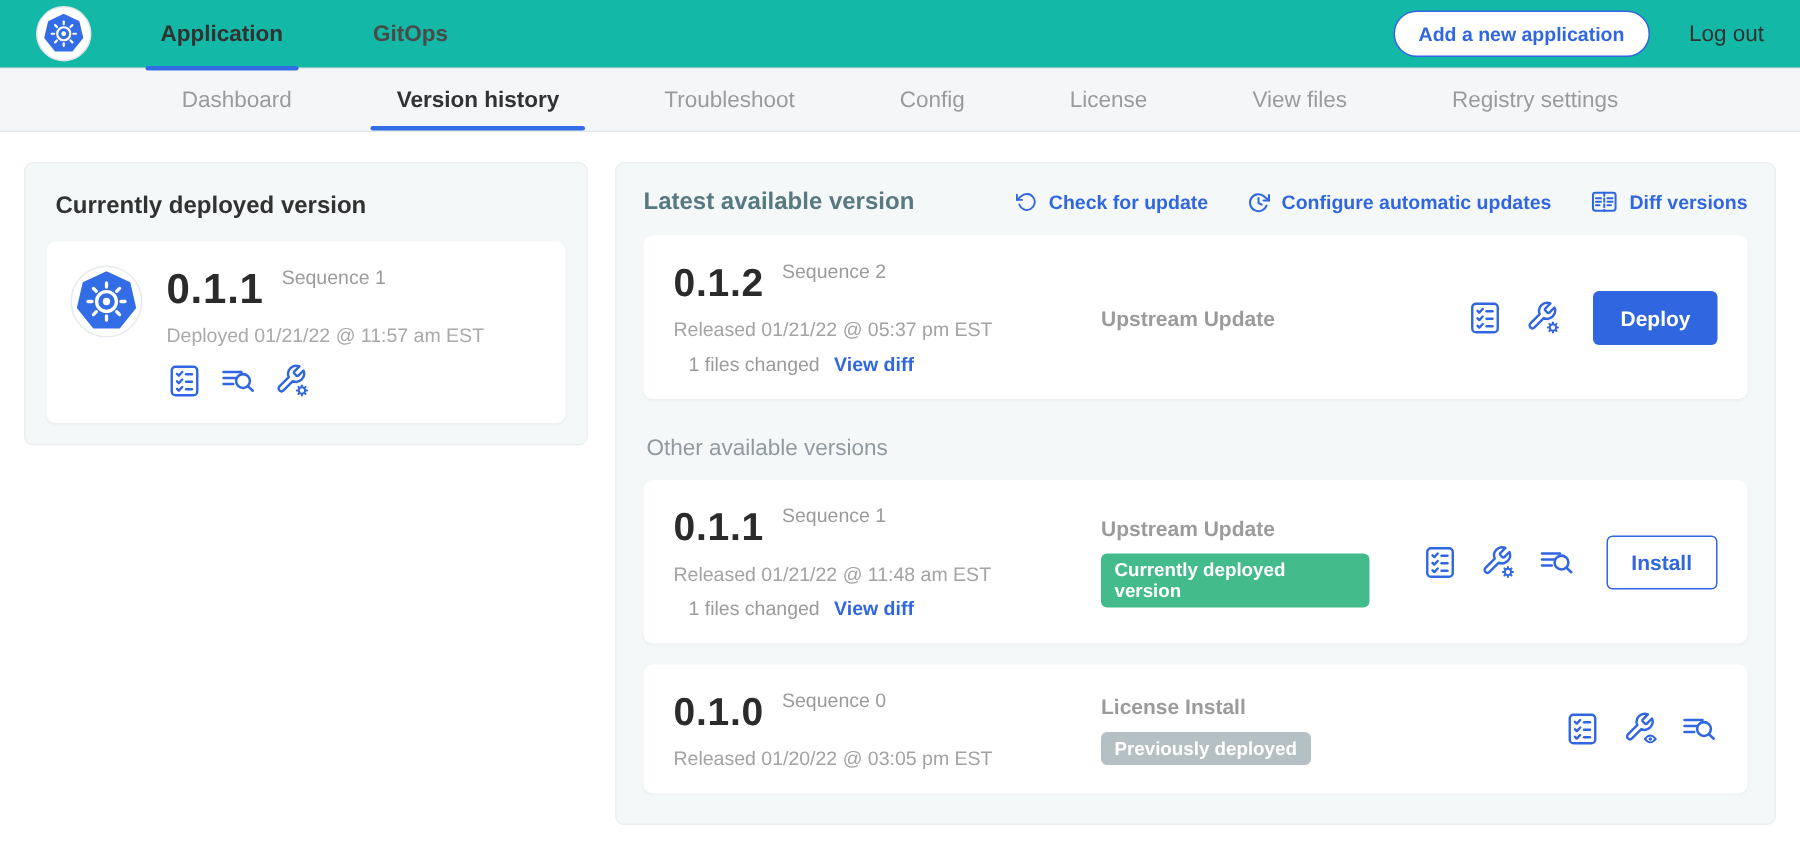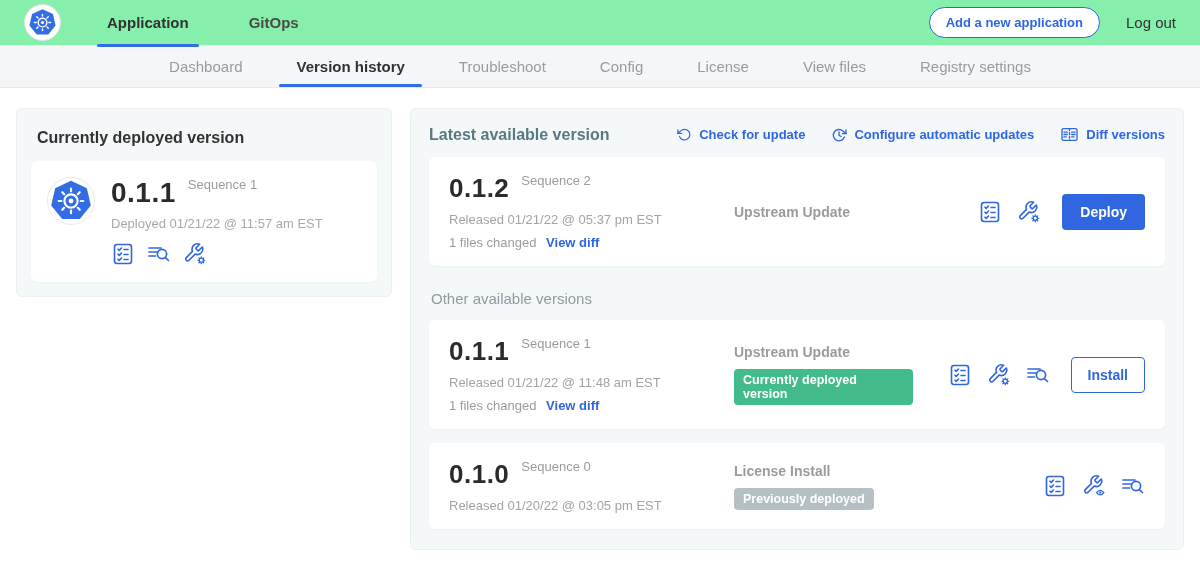--- a/index.html
+++ b/index.html
@@ -1,39 +1,39 @@
 <!DOCTYPE html>
 <html><head>
 <meta charset="utf-8">
 <style>
   * { margin:0; padding:0; box-sizing:border-box; }
   html,body { width:1200px; height:564px; background:#ffffff; overflow:hidden;
               font-family:"Liberation Sans", sans-serif; color:#323232; }
 
   
-  .topbar { display:flex; align-items:center; height:46px; padding:0 24px; background:#86efac;
+  .topbar { display:flex; align-items:center; height:46px; padding:0 24px; background:#14b8a6;
             border-bottom:1px solid #e8e8e8; }
   .logo-avatar { width:37px; height:37px; border-radius:50%; border:1px solid #dfe4e8;
                  display:flex; align-items:center; justify-content:center; background:#fff; margin-right:36px; }
   .logo-avatar svg { width:29px; height:29px; }
   .top-tabs { display:flex; height:46px; }
   .top-tab { position:relative; display:flex; align-items:center; padding:0 10px; margin-right:40px;
              font-size:15px; font-weight:600; color:#4a4a4a; cursor:pointer; }
   .top-tab.active { color:#323232; font-weight:700; }
   .top-tab.active::after { content:""; position:absolute; left:0; right:0; bottom:-1px; height:3px;
                            background:#326de6; border-radius:2px; }
   .top-spacer { flex:1; }
   .pill-btn { border:1px solid #3066e0; color:#3066e0; background:#fff; border-radius:17px;
               padding:7px 16px; font-size:13px; font-weight:700; cursor:pointer;
               font-family:"Liberation Sans", sans-serif; }
   .logout { margin-left:26px; font-size:15px; color:#323232; cursor:pointer; }
 
   
   .subnav { display:flex; justify-content:center; height:42px; background:#f4f6f8;
-            border-bottom:1px solid #e6e9eb; }
+            border-bottom:1px solid #e6e9eb;gap:16px; }
   .sub-tab { position:relative; display:flex; align-items:center; padding:0 27px; font-size:15px;
              color:#9b9b9b; cursor:pointer; }
   .sub-tab.active { color:#323232; font-weight:600; }
   .sub-tab.active::after { content:""; position:absolute; left:10px; right:10px; bottom:0; height:3px;
                            background:#326de6; border-radius:2px; }
 
   
   .main { display:flex; align-items:flex-start; gap:18px; padding:20px 16px; }
 
   .left-panel { width:376px; background:#f5f8f9; border:1px solid #eceff1; border-radius:6px;
@@ -56,21 +56,21 @@
   .latest-title { font-size:16px; font-weight:600; color:#577981; }
   .head-actions { display:flex; align-items:center; gap:26px; }
   .head-link { display:flex; align-items:center; gap:7px; color:#3066e0; font-size:13px;
                font-weight:700; cursor:pointer; }
 
   .v-card { background:#fff; border-radius:6px; box-shadow:0 1px 2px rgba(0,0,0,.04);
             padding:16px 20px; display:flex; align-items:center;gap:35px; }
   .v-info { flex:0 0 250px; }
   .v-ver { font-size:26px; font-weight:700; color:#2b2b2b; letter-spacing:.5px; }
   .v-released { font-size:13px; color:#a3a3a3; margin-top:8px; }
-  .v-files { font-size:13px; color:#9b9b9b; margin-top:8px; }
+  .v-files { font-size:13px; color:#9b9b9b; margin-top:8px;margin-left:10px; }
   .v-files .difflink { color:#3066e0; font-weight:700; margin-left:6px; cursor:pointer; }
   .v-source { flex:1; }
   .v-source-label { font-size:14px; font-weight:600; color:#9b9b9b; }
   .badge { display:inline-block; margin-top:9px; padding:4px 9px; border-radius:4px;
            color:#fff; font-size:12.5px; font-weight:700; }
   .badge.green { background:#44bb8a; }
   .badge.gray  { background:#b5c0c4; }
   .v-actions { display:flex; align-items:center; gap:15px; }
   .btn-solid { background:#3066e0; color:#fff; border:none; border-radius:4px; padding:10px 18px;
                font-size:14px; font-weight:700; cursor:pointer; margin-left:6px;

